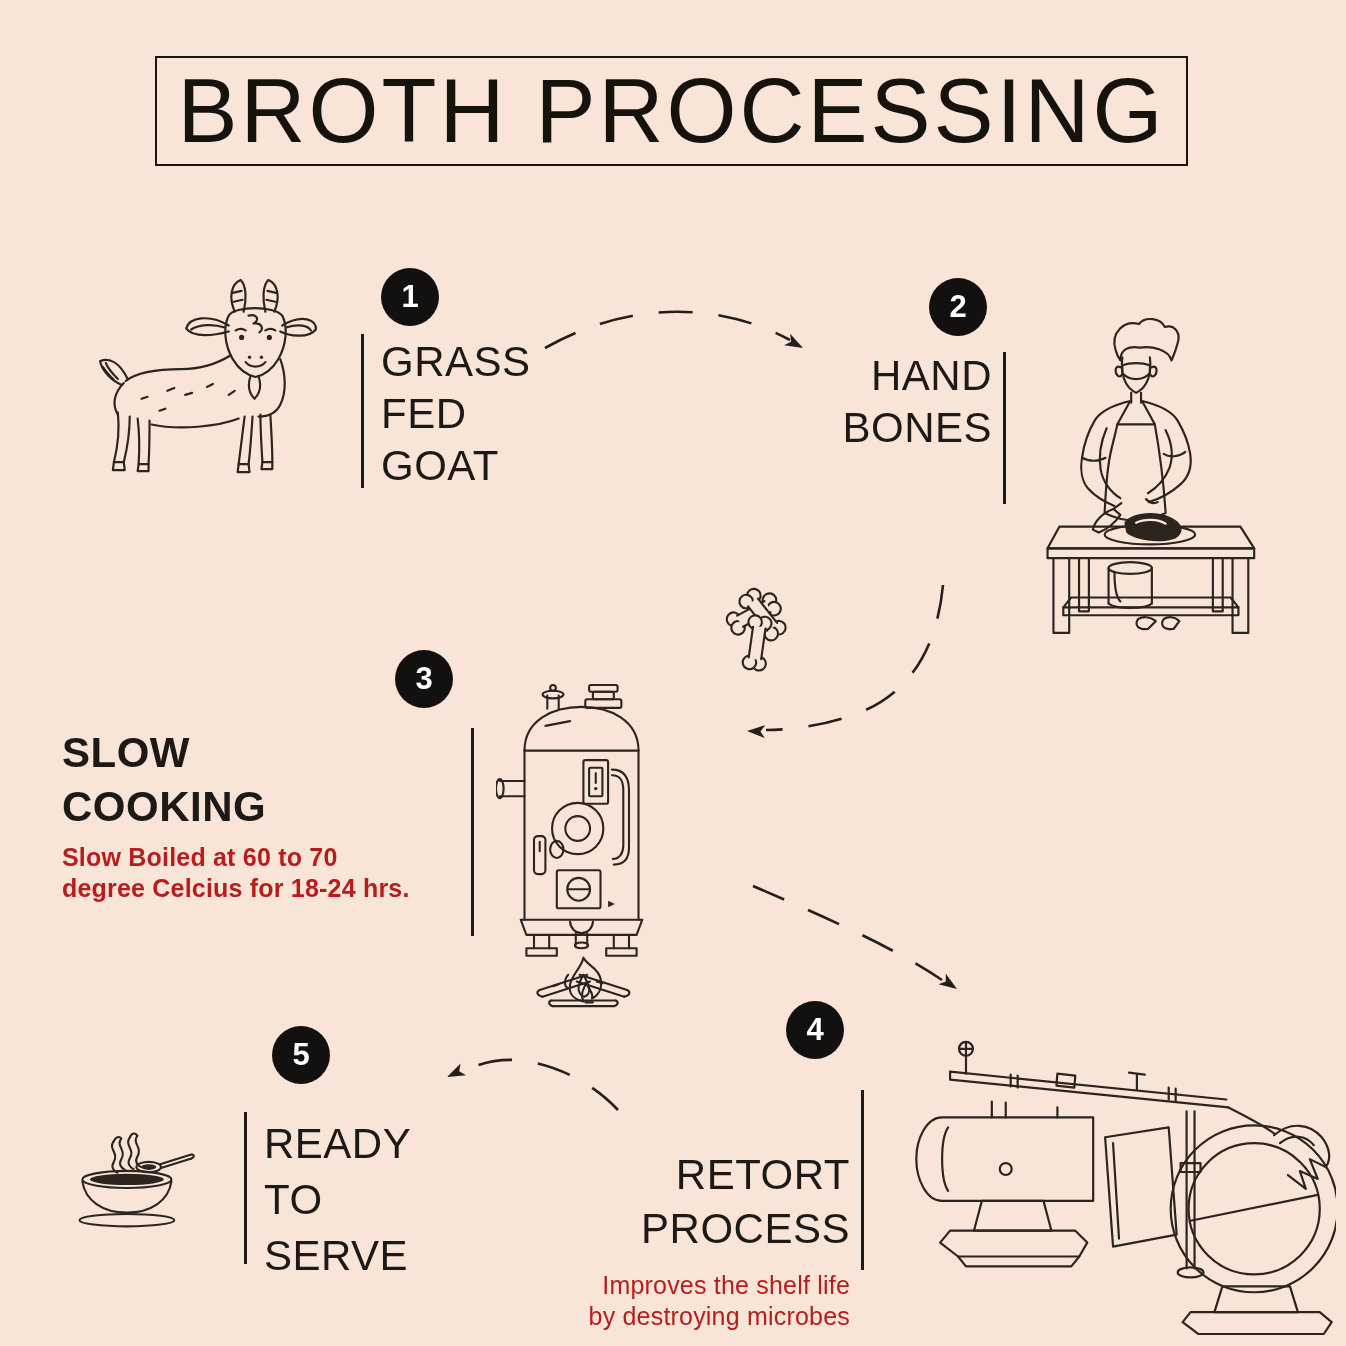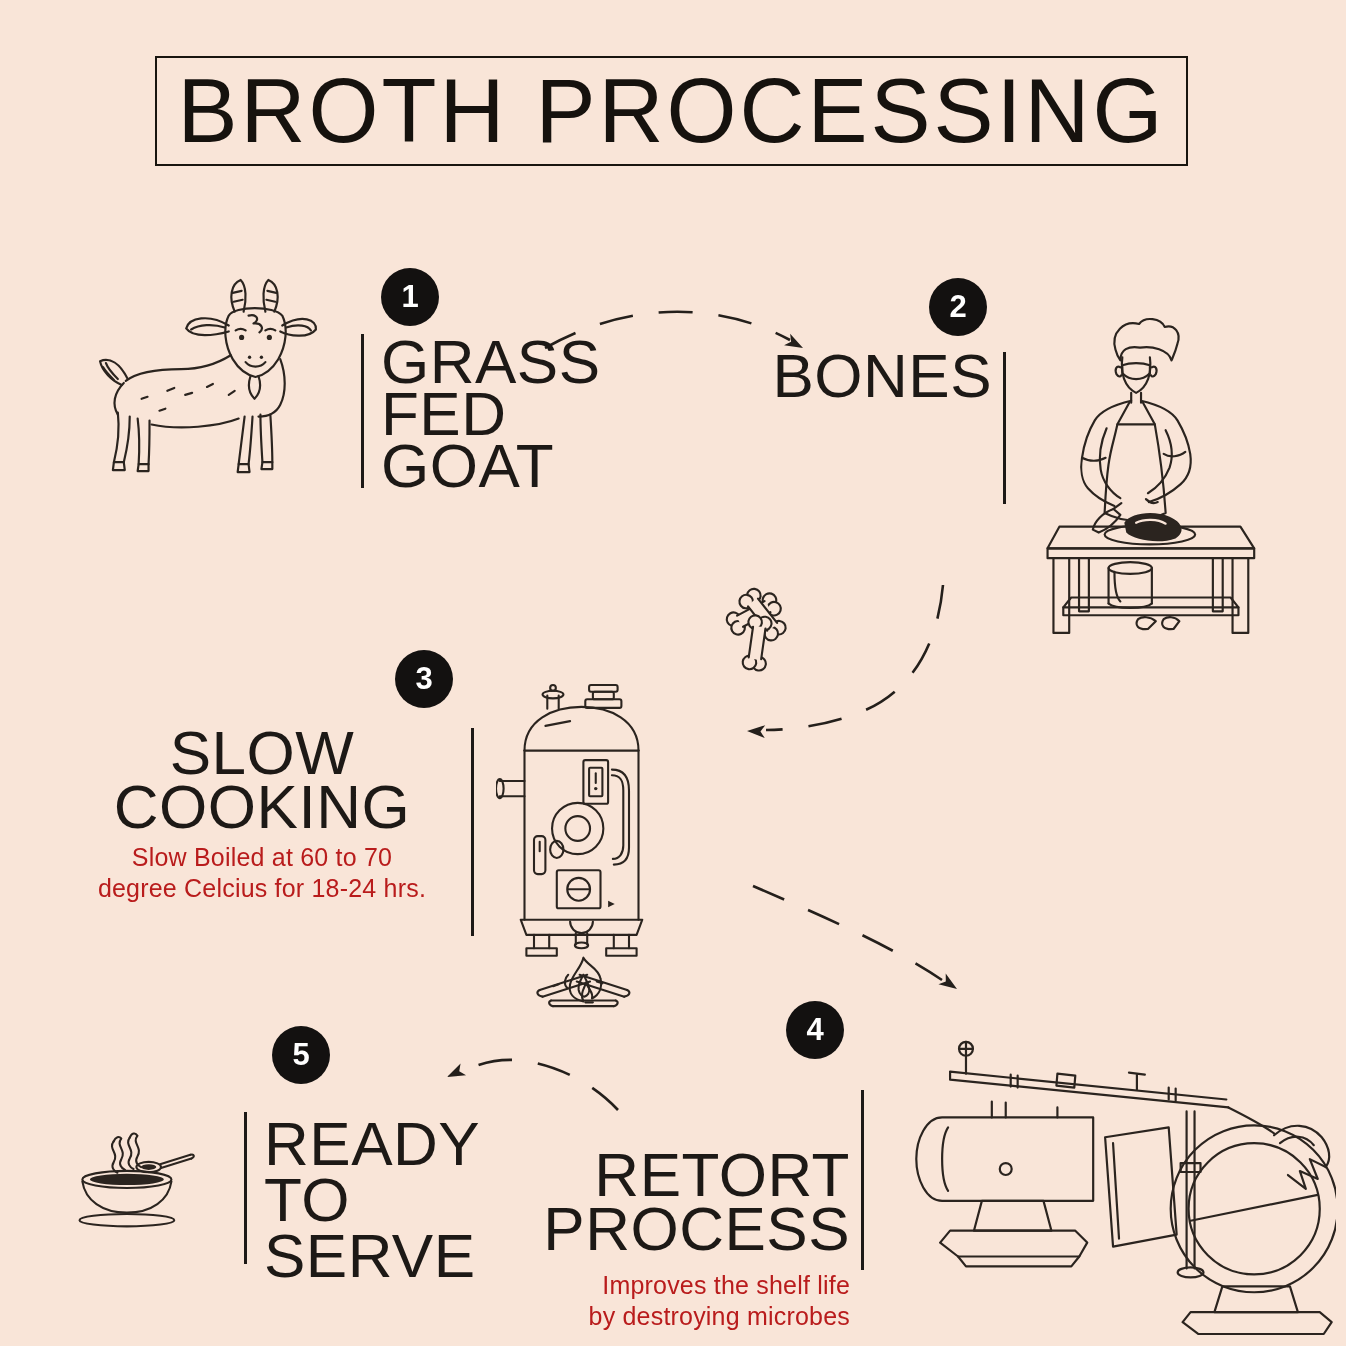--- a/index.html
+++ b/index.html
@@ -16,21 +16,21 @@
   }
   .titlebox h1{
     margin:0;font-size:90px;font-weight:500;letter-spacing:3px;color:#16120e;white-space:nowrap;
   }
   .num{
     width:58px;height:58px;border-radius:50%;background:#131110;color:#ffffff;
     display:flex;align-items:center;justify-content:center;
     font-size:31px;font-weight:700;
   }
   .rule{width:3px;background:#1d1916;}
-  .label{font-size:62px;line-height:52px;letter-spacing:0.5px;color:#1d1916;white-space:nowrap;}
+  .label{font-size:42px;line-height:52px;letter-spacing:0.5px;color:#1d1916;white-space:nowrap;}
   .label.lh54{line-height:54px;}
   .label.lh56{line-height:56px;}
   .right{text-align:right;}
   .desc{font-size:25px;line-height:31px;letter-spacing:0.2px;color:#b91c1c;white-space:nowrap;}
   .desc.mt8{margin-top:8px;}
   .desc.mt14{margin-top:14px;}
   .art path,.art circle,.art ellipse,.art rect,.art line,.art polyline{
     fill:none;stroke:#2b241f;stroke-width:2.2;stroke-linecap:round;stroke-linejoin:round;
   }
   .art .ink{fill:#2b241f;stroke:none;}
@@ -97,20 +97,21 @@
   <div class="abs num" style="left:381px;top:268px;">1</div>
   <div class="abs rule" style="left:361px;top:334px;height:154px;"></div>
   <div class="abs label" style="left:381px;top:336px;">
     <div>GRASS</div>
     <div>FED</div>
     <div>GOAT</div>
   </div>
 
   <div class="abs num" style="left:929px;top:278px;">2</div>
   <div class="abs label right" style="left:700px;top:350px;width:292px;">
+    <div>HAND</div>
     <div>BONES</div>
   </div>
   <div class="abs rule" style="left:1003px;top:352px;height:152px;"></div>
   <svg class="abs art" style="left:1020px;top:314px;" width="246" height="325" viewBox="0 0 250 330">
     <path d="M97 36 C92 18 106 6 121 10 C127 2 143 4 147 13 C157 10 164 19 160 30 C158 38 156 42 154 47 C151 36 134 32 122 34 C110 32 102 36 102 47 C99 43 98 40 97 36"></path>
     <path d="M104 44 C102 60 106 74 118 80 C130 74 134 60 132 44"></path>
     <path d="M104 52 C112 49 124 49 132 52 L132 60 C124 68 112 68 104 60 Z"></path>
     <path d="M102 54 C98 52 96 56 98 61 C100 64 102 64 103 62"></path>
     <path d="M134 54 C138 52 140 56 138 61 C136 64 134 64 133 62"></path>
     <path d="M113 80 L113 90 M123 80 L123 90"></path>
@@ -153,21 +154,21 @@
         <rect class="bgmask" x="9" y="-6" width="34" height="12"></rect>
         <path d="M10 -6.5 L42 -6.5 M10 6.5 L42 6.5"></path>
       </g>
     </defs>
     <use href="#boneShape" transform="translate(14,44) rotate(-28)"></use>
     <use href="#boneShape" transform="translate(30,12) rotate(52)"></use>
     <use href="#boneShape" transform="translate(44,36) rotate(98)"></use>
   </svg>
 
   <div class="abs num" style="left:395px;top:650px;">3</div>
-  <div class="abs" style="left:62px;top:726px;width:400px;text-align:center;">
+  <div class="abs" style="left:62px;top:726px;width:400px;text-align:left;font-weight:bold;">
     <div class="label lh54">
       <div>SLOW</div>
       <div>COOKING</div>
     </div>
     <div class="desc mt8">
       <div>Slow Boiled at 60 to 70</div>
       <div>degree Celcius for 18-24 hrs.</div>
     </div>
   </div>
   <div class="abs rule" style="left:471px;top:728px;height:208px;"></div>

